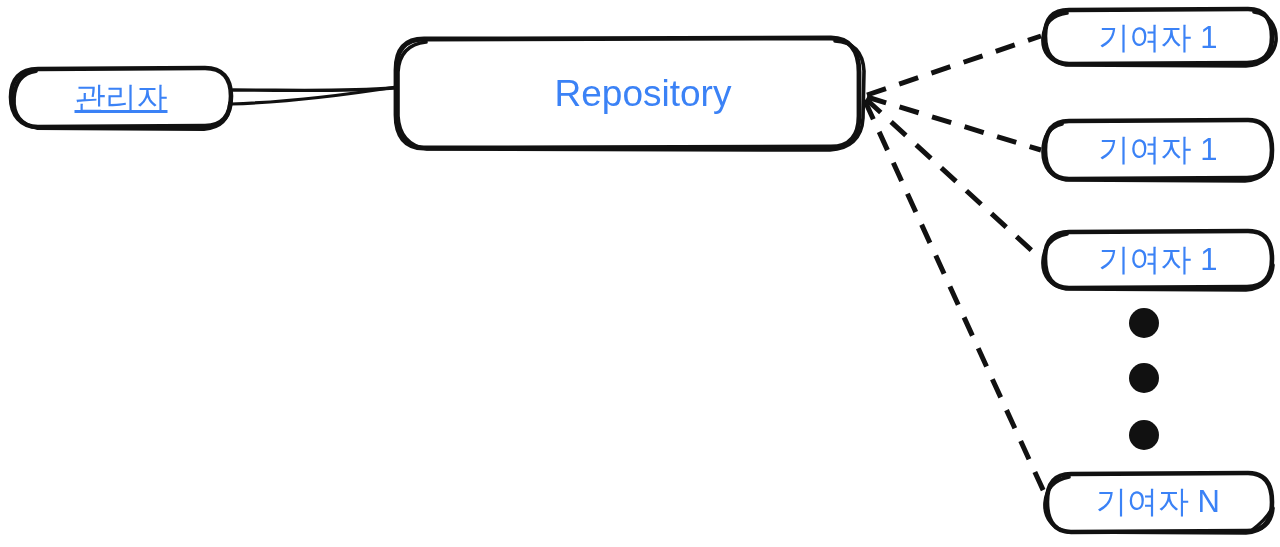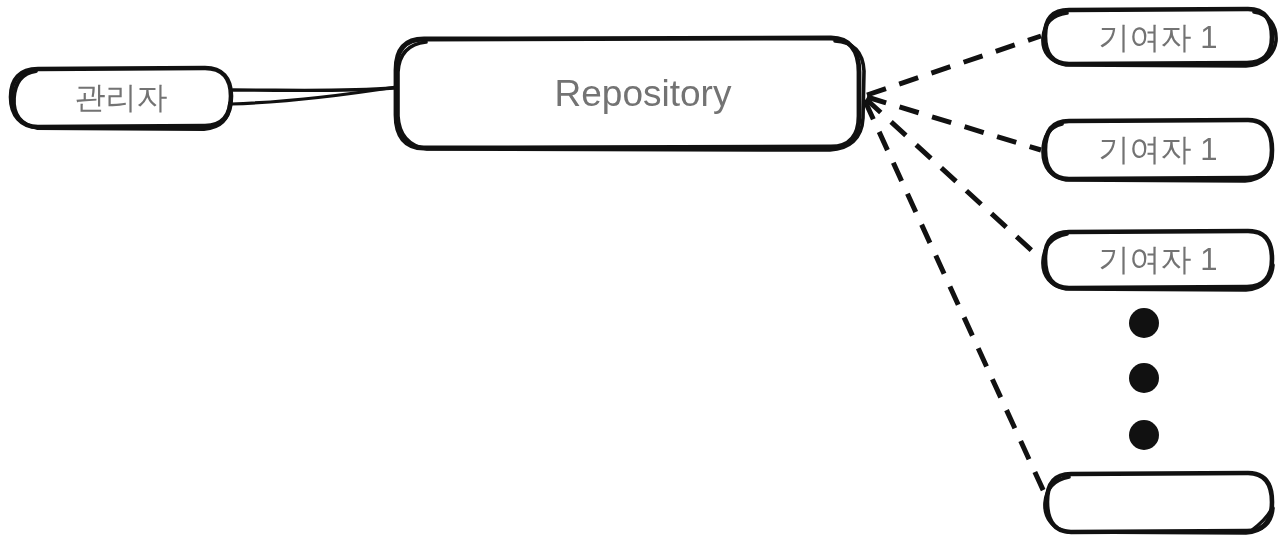--- a/index.html
+++ b/index.html
@@ -20,31 +20,32 @@
     left: 0;
     top: 0;
     width: 1280px;
     height: 547px;
   }
   .node-label {
     position: absolute;
     display: flex;
     align-items: center;
     justify-content: center;
-    color: #737373;
+    color: #3b82f6;
     white-space: nowrap;
     user-select: none;
     pointer-events: none;
   }
   .node-admin {
     left: 12px;
     top: 69px;
     width: 218px;
     height: 57px;
     font-size: 31px;
+    text-decoration: underline;
   }
   .node-repo {
     left: 412px;
     top: 40px;
     width: 462px;
     height: 107px;
     font-size: 37px;
   }
   .node-contrib {
     left: 1046px;
@@ -136,14 +137,15 @@
   <div class="node-label node-admin">관리자</div>
 
   <div class="node-label node-repo">Repository</div>
 
   <div class="node-label node-contrib c1">기여자 1</div>
 
   <div class="node-label node-contrib c2">기여자 1</div>
 
   <div class="node-label node-contrib c3">기여자 1</div>
 
+  <div class="node-label node-contrib cN">기여자 N</div>
 
 </div>
 
 </body></html>

